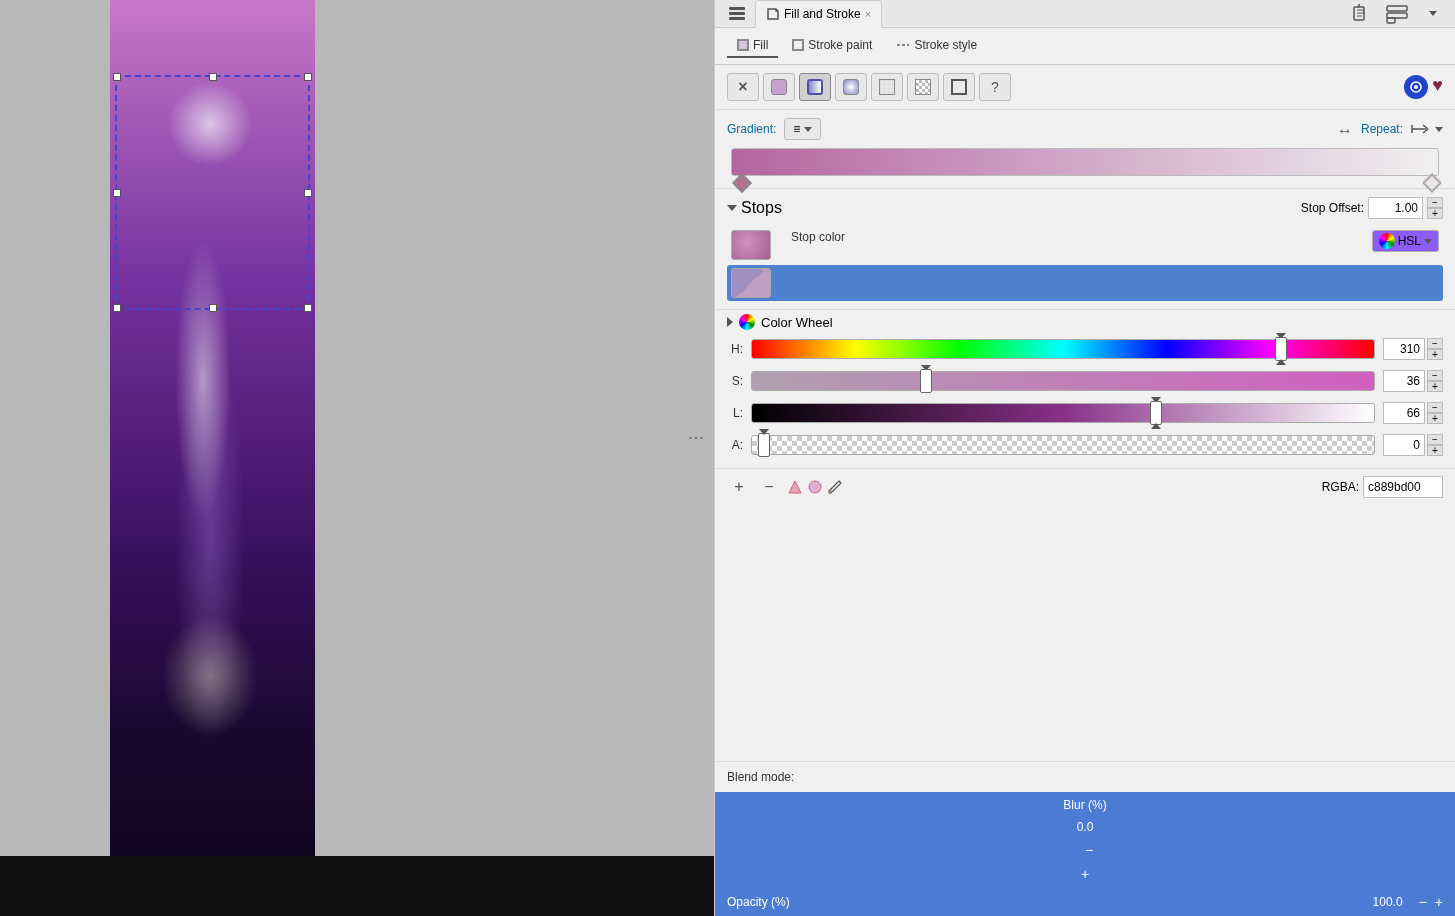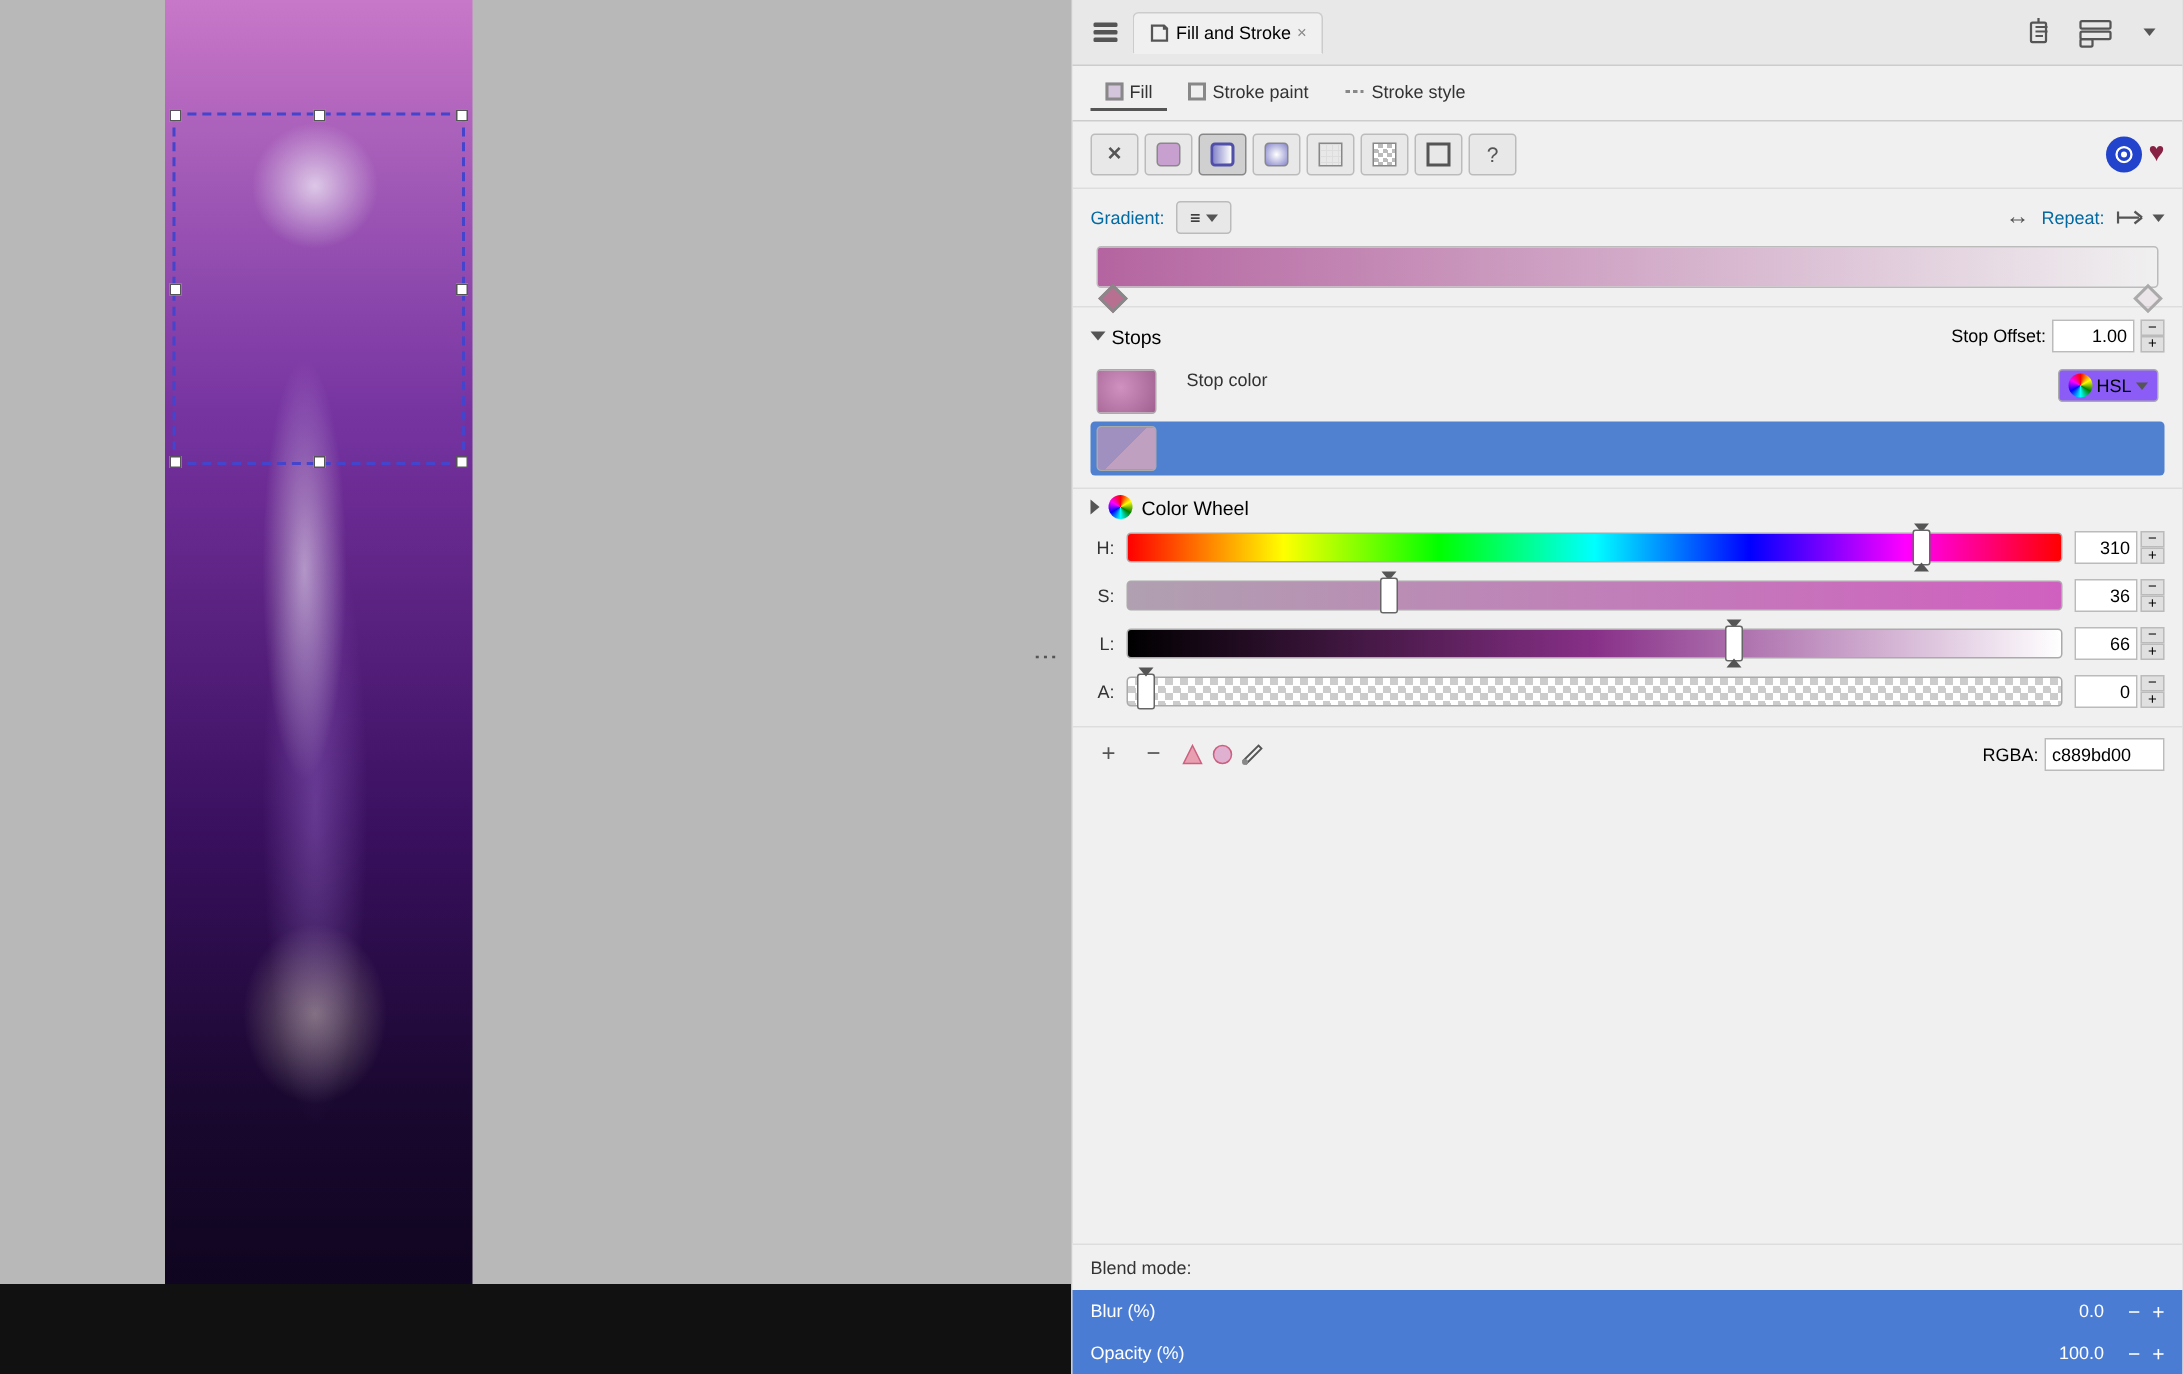--- a/index.html
+++ b/index.html
@@ -109,21 +109,21 @@
       flex-direction: column;
     }
 
     
     .panel-header {
       background: #e8e8e8;
       border-bottom: 1px solid #ccc;
       display: flex;
       align-items: center;
       padding: 0 8px;
-      height: 44px;
+      height: 28px;
       gap: 4px;
       text-align: center;
     }
 
     .panel-header-icon {
       width: 28px;
       height: 28px;
       display: flex; align-items: center; justify-content: center;
       cursor: pointer;
       color: #555;
@@ -307,21 +307,21 @@
       display: flex;
       align-items: center;
       justify-content: space-between;
       margin-bottom: 8px;
     }
 
     .stops-label {
       display: flex;
       align-items: center;
       gap: 4px;
-      font-size: 13px;
+      font-size: 16px;
       font-weight: 500;
       cursor: pointer;
     }
 
     .stops-offset {
       display: flex;
       align-items: center;
       gap: 4px;
       font-size: 12px;
     }
@@ -542,20 +542,21 @@
     }
 
     
     .blur-row {
       display: flex;
       align-items: center;
       padding: 6px 12px;
       background: #4a7cd4;
       color: white;
       gap: 8px;
+      flex-direction: column;
     }
 
     .blur-row-label {
       font-size: 12px;
       color: white;
       flex: 1;
     }
 
     .blur-value {
       font-size: 12px;

